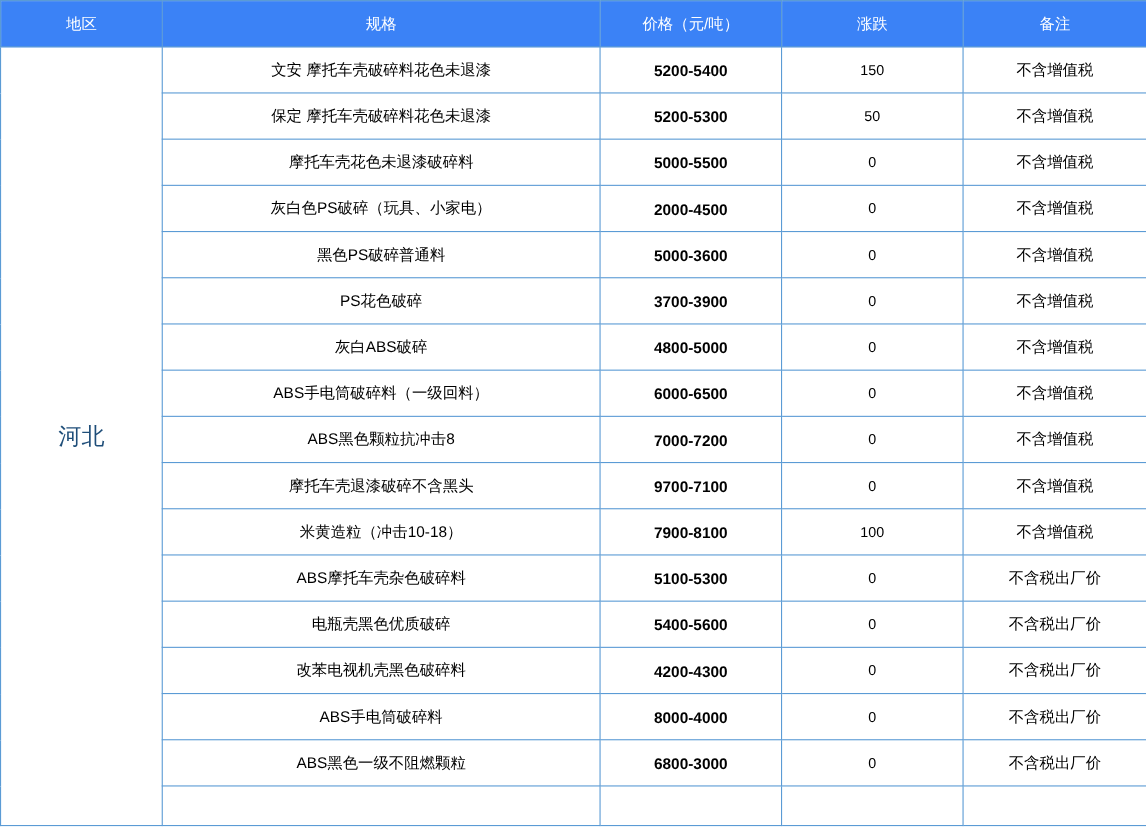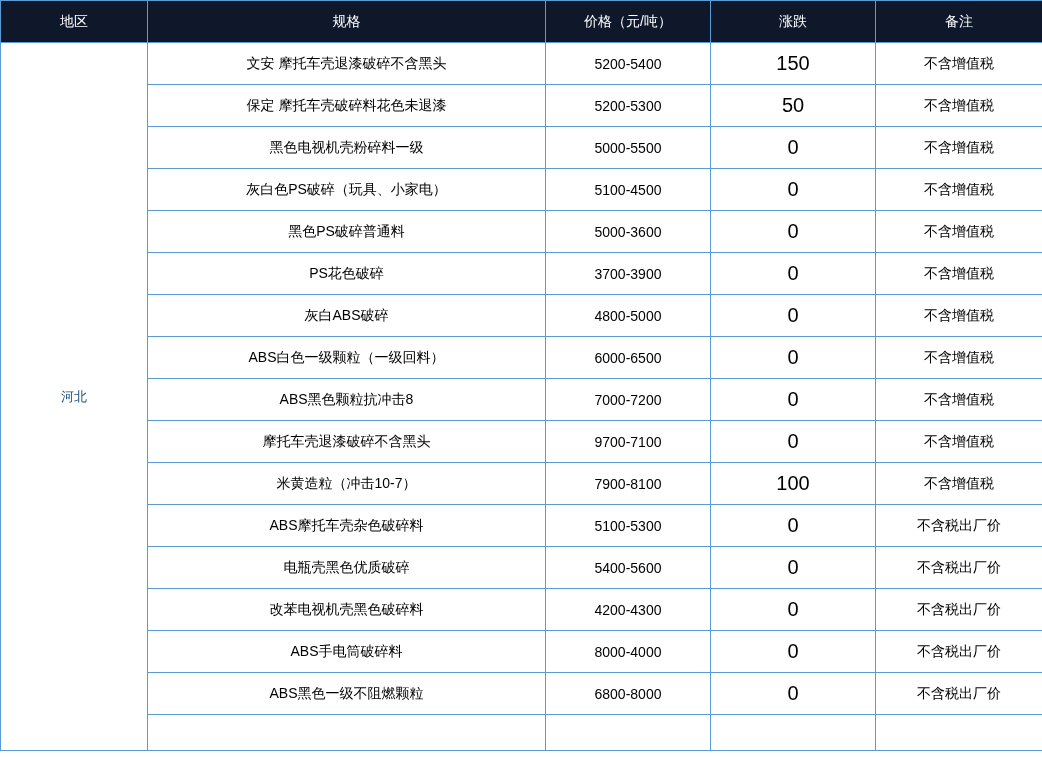--- a/index.html
+++ b/index.html
@@ -23,40 +23,40 @@
   .price-table td {
     border: 1px solid #5b9bd5;
     text-align: center;
     vertical-align: middle;
     font-size: 14px;
     padding: 0;
     height: 42px;
     box-sizing: border-box;
   }
   thead th {
-    background: #0f172a;
+    background: #3b82f6;
     color: #ffffff;
     font-weight: normal;
     height: 38px;
     font-size: 14.5px;
     border: 1px solid #4a90c4;
   }
   .col-region  { width: 147px; }
   .col-spec    { width: 398px; }
   .col-price   { width: 165px; }
   .col-change  { width: 165px; }
   .col-remark  { width: 167px; }
 
   td.region-cell {
     color: #1f4e79;
-    font-size: 13px;
+    font-size: 21px;
   }
   td.spec-cell  { font-size: 14px; }
-  td.price-cell { font-size: 14px; }
-  td.change-cell{ font-size: 20px; }
+  td.price-cell { font-size: 14px; font-weight: bold; }
+  td.change-cell{ font-size: 13px; }
   td.remark-cell{ font-size: 14px; margin-top: 15px; }
 
   tr.blank-row td { height: 36px; }
 </style>
 </head>
 <body>
 
 <table class="price-table">
   <colgroup>
     <col class="col-region">
@@ -70,40 +70,40 @@
       <th>地区</th>
       <th>规格</th>
       <th>价格（元/吨）</th>
       <th>涨跌</th>
       <th>备注</th>
     </tr>
   </thead>
   <tbody id="table-body">
       <tr>
         <td class="region-cell" rowspan="17">河北</td>
-        <td class="spec-cell">文安 摩托车壳退漆破碎不含黑头</td>
+        <td class="spec-cell">文安 摩托车壳破碎料花色未退漆</td>
         <td class="price-cell">5200-5400</td>
         <td class="change-cell">150</td>
         <td class="remark-cell">不含增值税</td>
       </tr>
       <tr>
         <td class="spec-cell">保定 摩托车壳破碎料花色未退漆</td>
         <td class="price-cell">5200-5300</td>
         <td class="change-cell">50</td>
         <td class="remark-cell">不含增值税</td>
       </tr>
       <tr>
-        <td class="spec-cell">黑色电视机壳粉碎料一级</td>
+        <td class="spec-cell">摩托车壳花色未退漆破碎料</td>
         <td class="price-cell">5000-5500</td>
         <td class="change-cell">0</td>
         <td class="remark-cell">不含增值税</td>
       </tr>
       <tr>
         <td class="spec-cell">灰白色PS破碎（玩具、小家电）</td>
-        <td class="price-cell">5100-4500</td>
+        <td class="price-cell">2000-4500</td>
         <td class="change-cell">0</td>
         <td class="remark-cell">不含增值税</td>
       </tr>
       <tr>
         <td class="spec-cell">黑色PS破碎普通料</td>
         <td class="price-cell">5000-3600</td>
         <td class="change-cell">0</td>
         <td class="remark-cell">不含增值税</td>
       </tr>
       <tr>
@@ -112,39 +112,39 @@
         <td class="change-cell">0</td>
         <td class="remark-cell">不含增值税</td>
       </tr>
       <tr>
         <td class="spec-cell">灰白ABS破碎</td>
         <td class="price-cell">4800-5000</td>
         <td class="change-cell">0</td>
         <td class="remark-cell">不含增值税</td>
       </tr>
       <tr>
-        <td class="spec-cell">ABS白色一级颗粒（一级回料）</td>
+        <td class="spec-cell">ABS手电筒破碎料（一级回料）</td>
         <td class="price-cell">6000-6500</td>
         <td class="change-cell">0</td>
         <td class="remark-cell">不含增值税</td>
       </tr>
       <tr>
         <td class="spec-cell">ABS黑色颗粒抗冲击8</td>
         <td class="price-cell">7000-7200</td>
         <td class="change-cell">0</td>
         <td class="remark-cell">不含增值税</td>
       </tr>
       <tr>
         <td class="spec-cell">摩托车壳退漆破碎不含黑头</td>
         <td class="price-cell">9700-7100</td>
         <td class="change-cell">0</td>
         <td class="remark-cell">不含增值税</td>
       </tr>
       <tr>
-        <td class="spec-cell">米黄造粒（冲击10-7）</td>
+        <td class="spec-cell">米黄造粒（冲击10-18）</td>
         <td class="price-cell">7900-8100</td>
         <td class="change-cell">100</td>
         <td class="remark-cell">不含增值税</td>
       </tr>
       <tr>
         <td class="spec-cell">ABS摩托车壳杂色破碎料</td>
         <td class="price-cell">5100-5300</td>
         <td class="change-cell">0</td>
         <td class="remark-cell">不含税出厂价</td>
       </tr>
@@ -161,21 +161,21 @@
         <td class="remark-cell">不含税出厂价</td>
       </tr>
       <tr>
         <td class="spec-cell">ABS手电筒破碎料</td>
         <td class="price-cell">8000-4000</td>
         <td class="change-cell">0</td>
         <td class="remark-cell">不含税出厂价</td>
       </tr>
       <tr>
         <td class="spec-cell">ABS黑色一级不阻燃颗粒</td>
-        <td class="price-cell">6800-8000</td>
+        <td class="price-cell">6800-3000</td>
         <td class="change-cell">0</td>
         <td class="remark-cell">不含税出厂价</td>
       </tr>
       <tr class="blank-row">
         <td class="spec-cell"></td>
         <td class="price-cell"></td>
         <td class="change-cell"></td>
         <td class="remark-cell"></td>
       </tr>
     </tbody>

